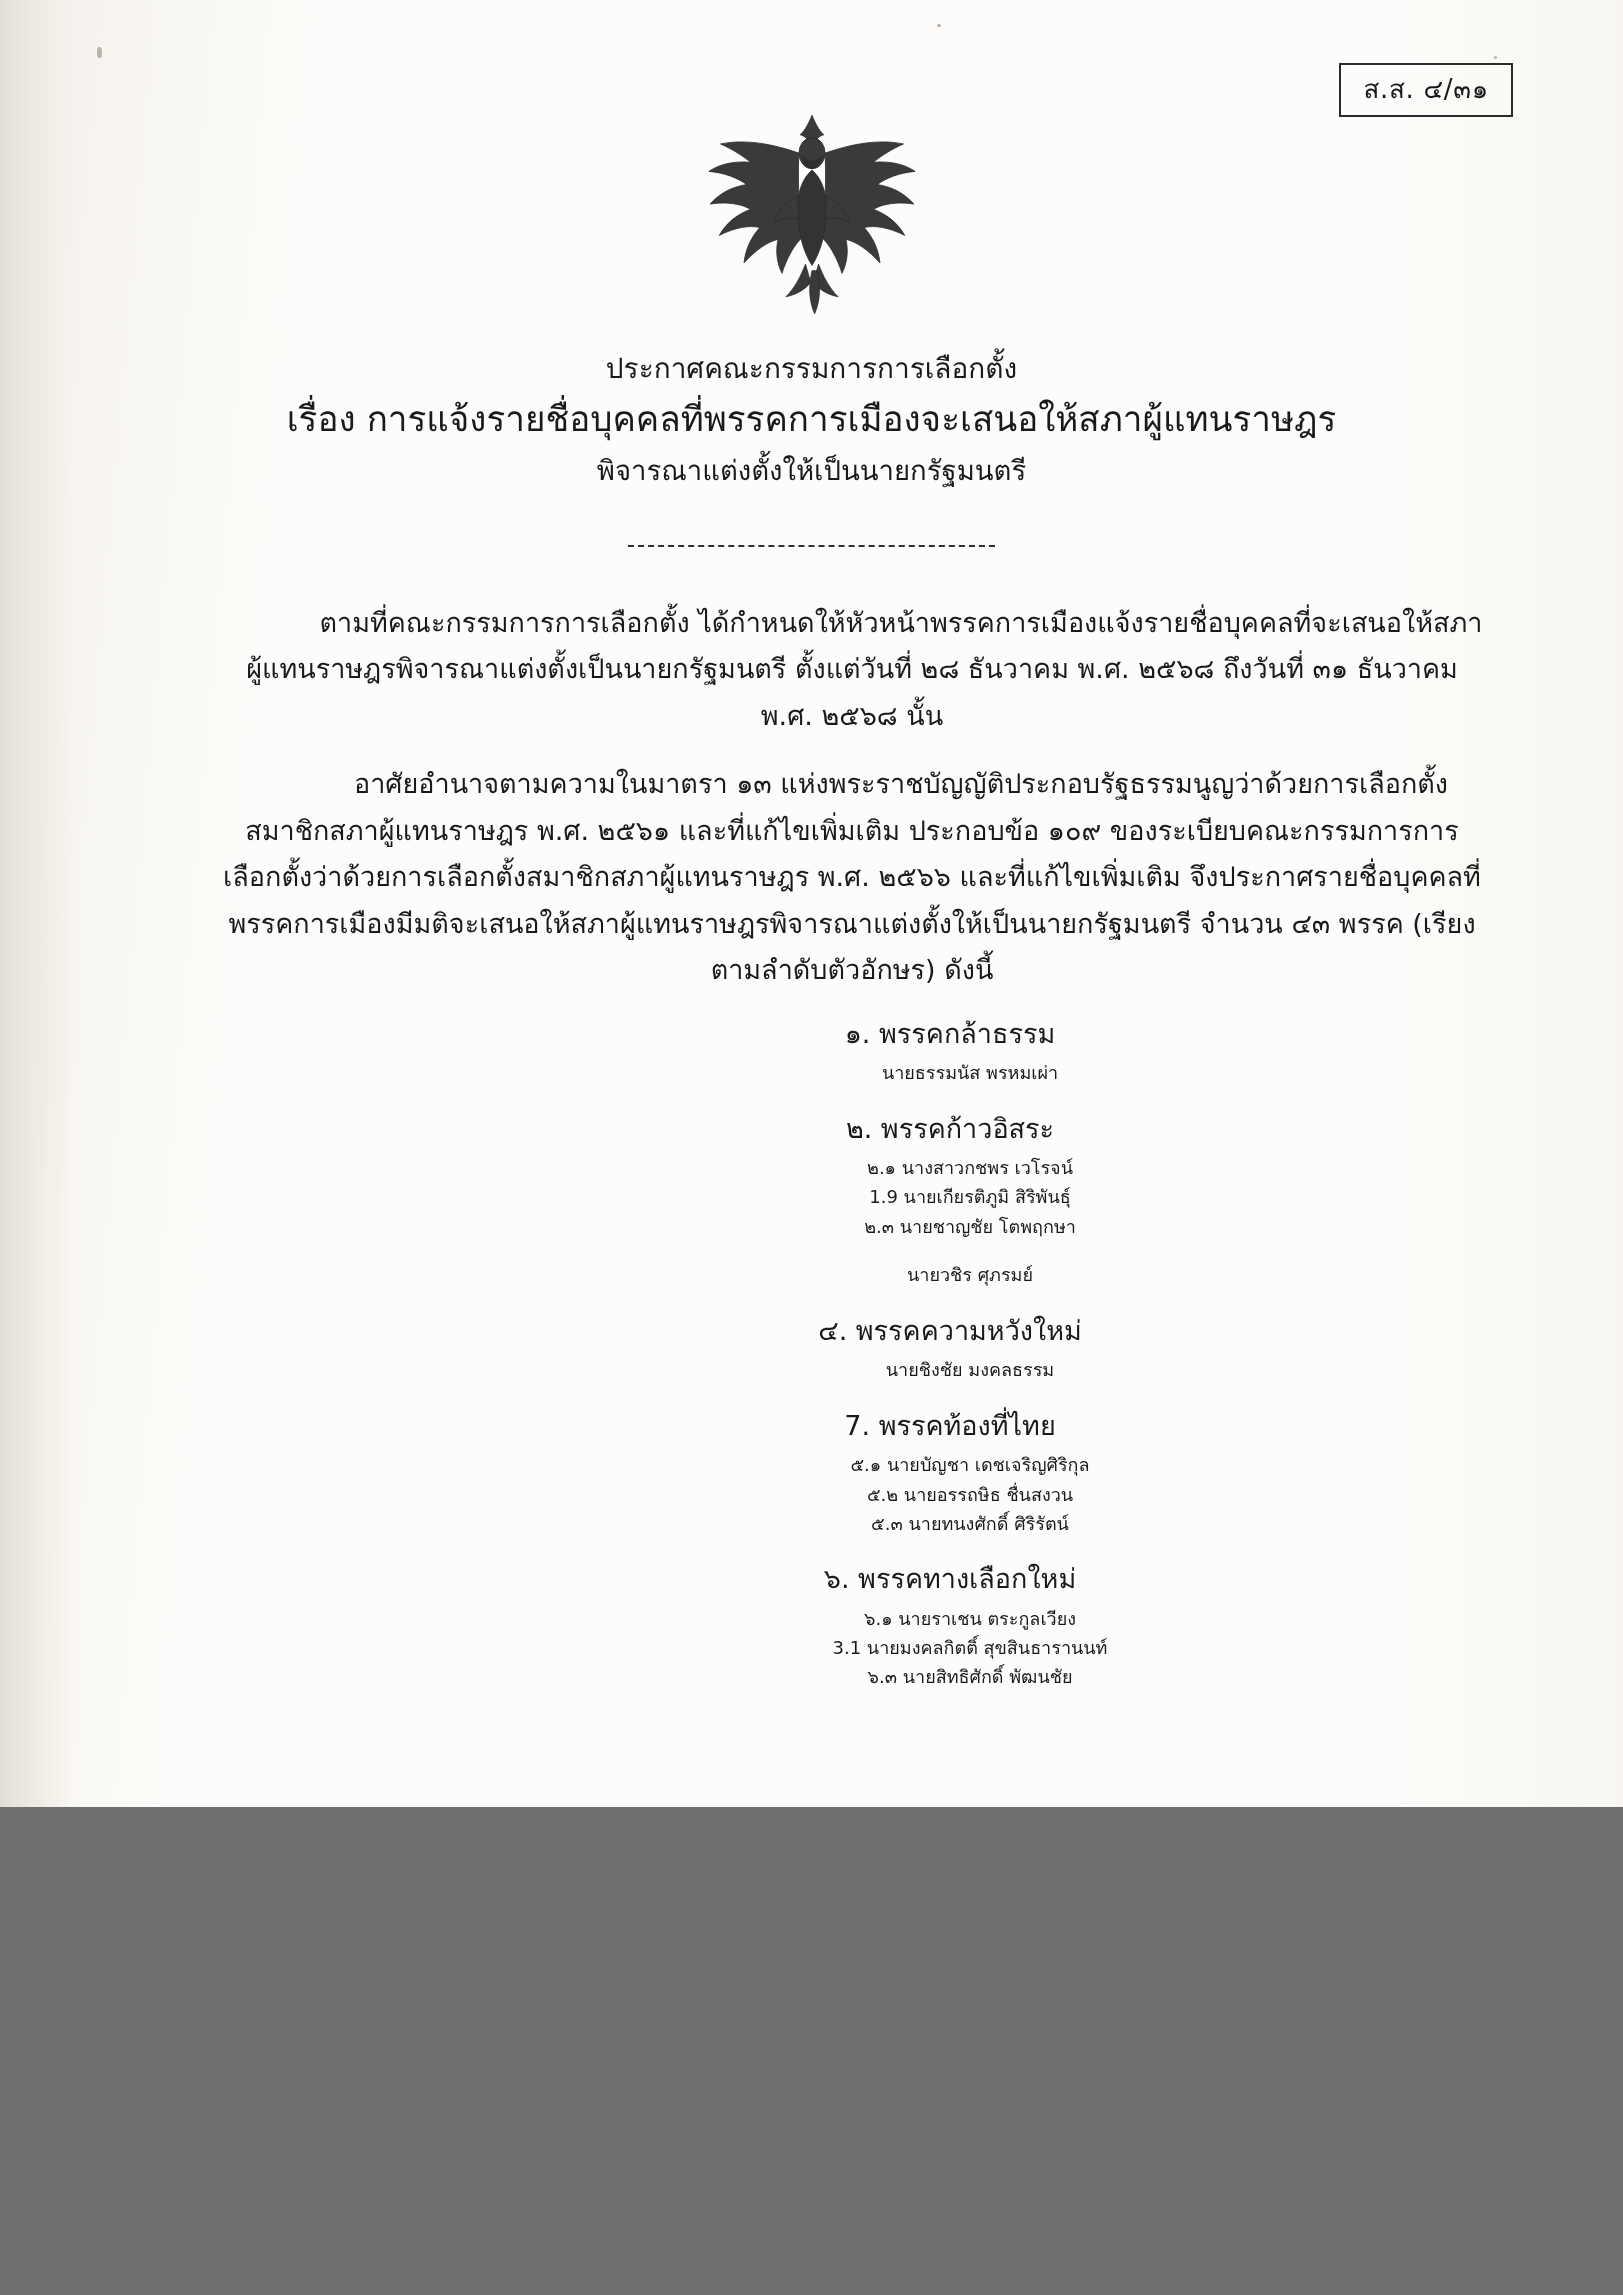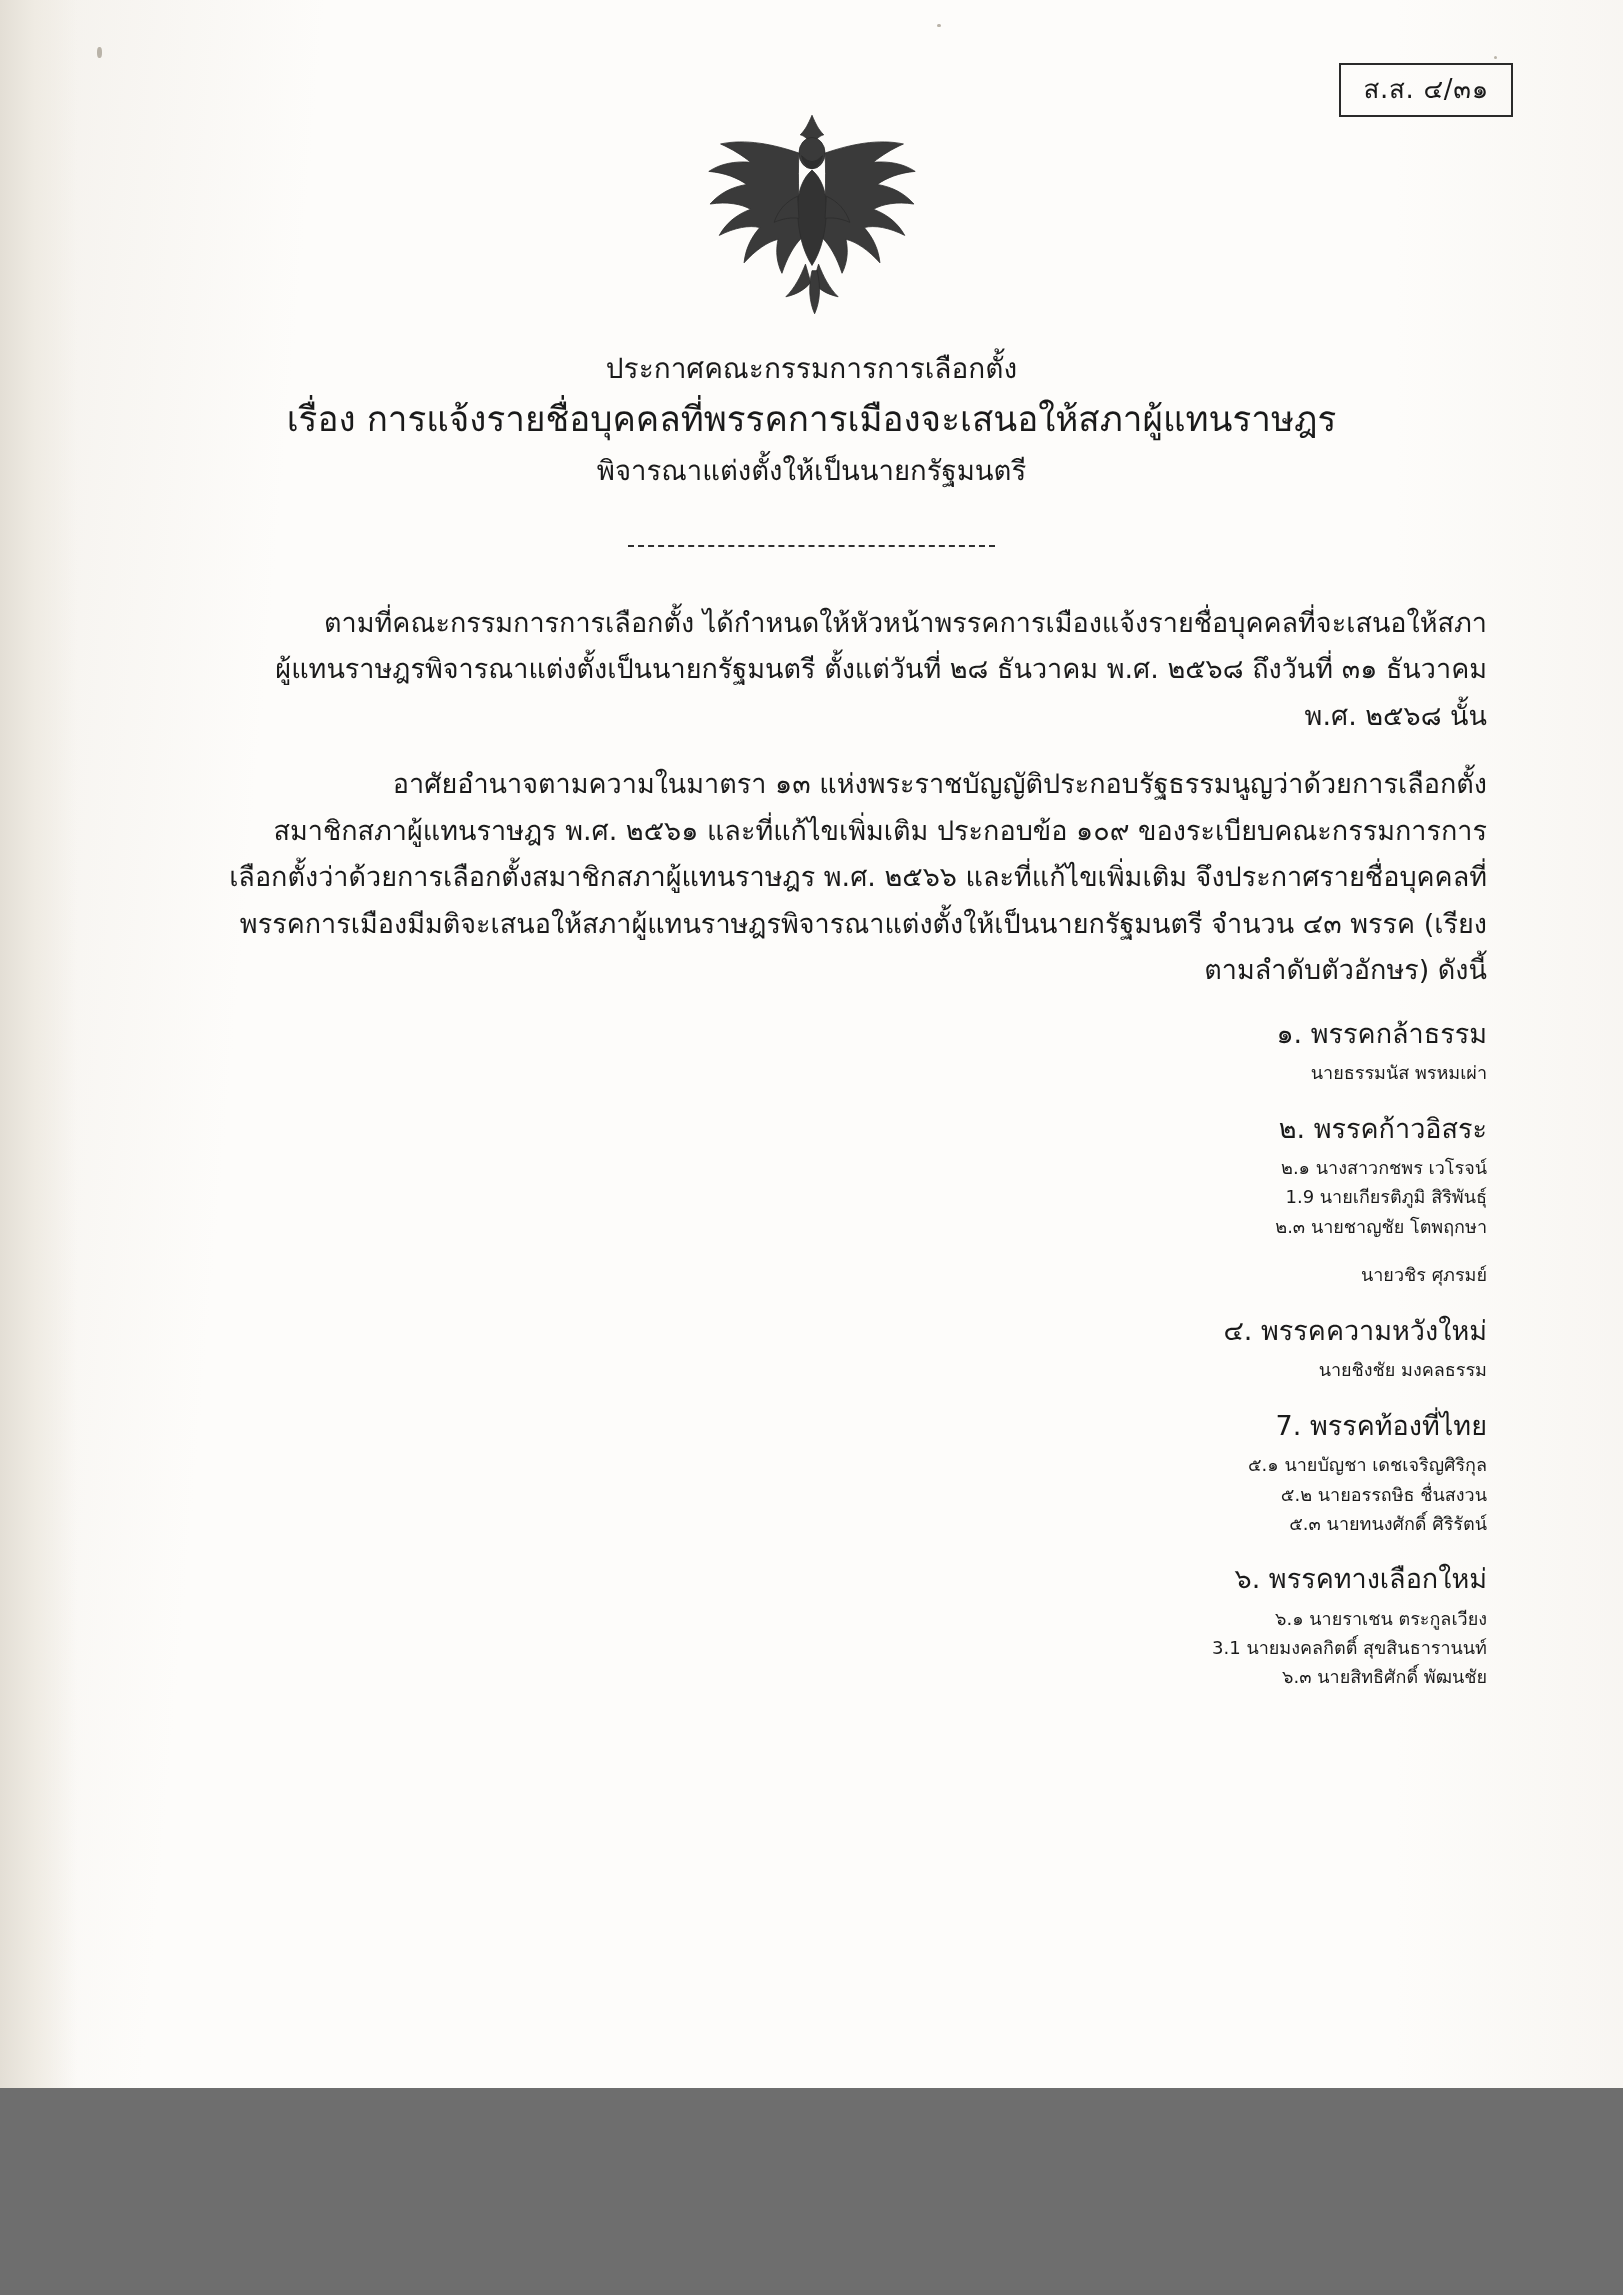--- a/index.html
+++ b/index.html
@@ -3,21 +3,21 @@
 <meta charset="utf-8">
 <style>
   html, body {
     margin: 0;
     padding: 0;
     background: #6e6e6e;
   }
   .page {
     position: relative;
     width: 1623px;
-    height: 2088px;
+    height: 1807px;
     background: #fdfcfa;
     margin: 0 auto;
     overflow: hidden;
     font-family: "DejaVu Sans", "Liberation Sans", sans-serif;
     color: #1a1a1a;
     box-sizing: border-box;
   }
   
   .paper-tint {
     position: absolute;
@@ -90,21 +90,21 @@
     height: 0;
   }
 
   .body {
     position: absolute;
     top: 600px;
     left: 217px;
     width: 1270px;
     font-size: 27px;
     line-height: 1.72;
-    text-align: right;
+    text-align: center;
   }
   .para {
     margin: 0 0 22px 0;
     text-indent: 98px;
   }
   .para.tight { margin-bottom: 18.3px; }
 
   .party-list {
     margin: 11.8px 0 0 0;
     padding: 0;

